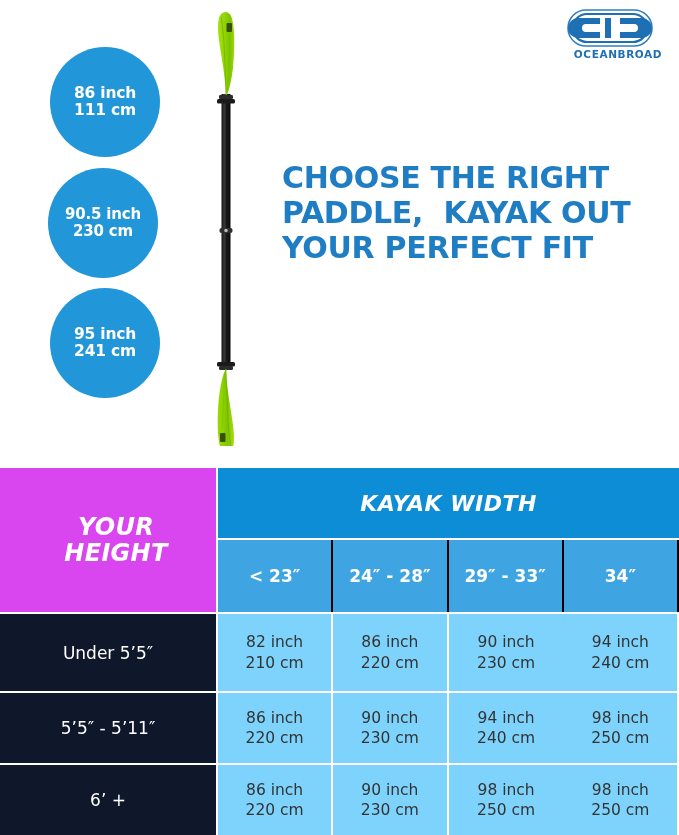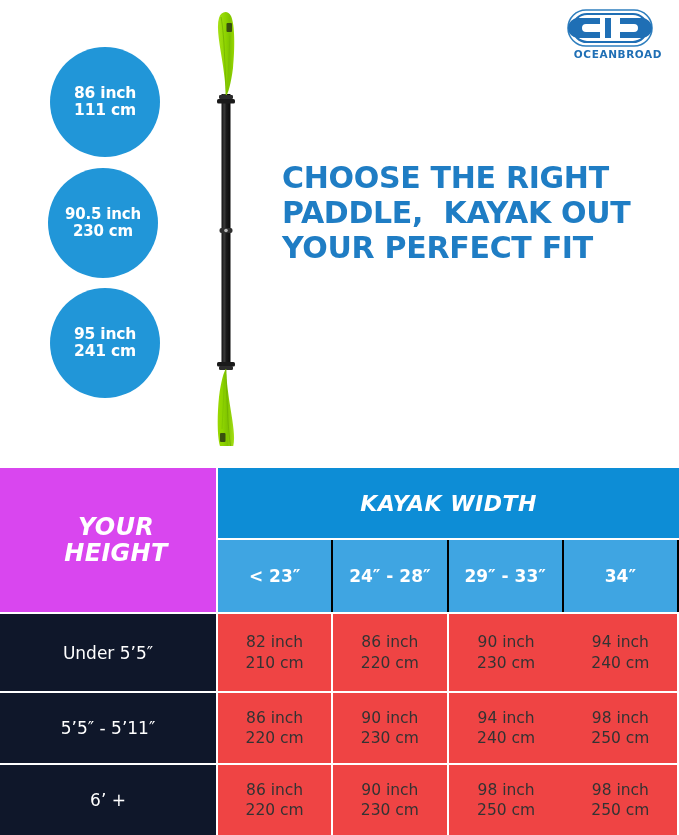--- a/index.html
+++ b/index.html
@@ -139,21 +139,21 @@
   .hdr-sub:last-of-type { border-right: none; }
   .row-label {
     grid-column: 1 / 2;
     background: #0f172a;
     color: #ffffff;
     font-size: 17px;
     border-right: 2px solid #ffffff;
     border-top: 2px solid #ffffff;
   }
   .data-cell {
-    background: #ef4444;
+    background: #7dd3fc;
     color: #333333;
     font-size: 15.5px;
     line-height: 1.32;
     border-right: 2px solid #ffffff;
     border-top: 2px solid #ffffff;
   }
   .data-cell:nth-child(5n) { border-right: none; }
   .data-cell .b-line { display: block; white-space: nowrap; }
 </style>
 </head>

